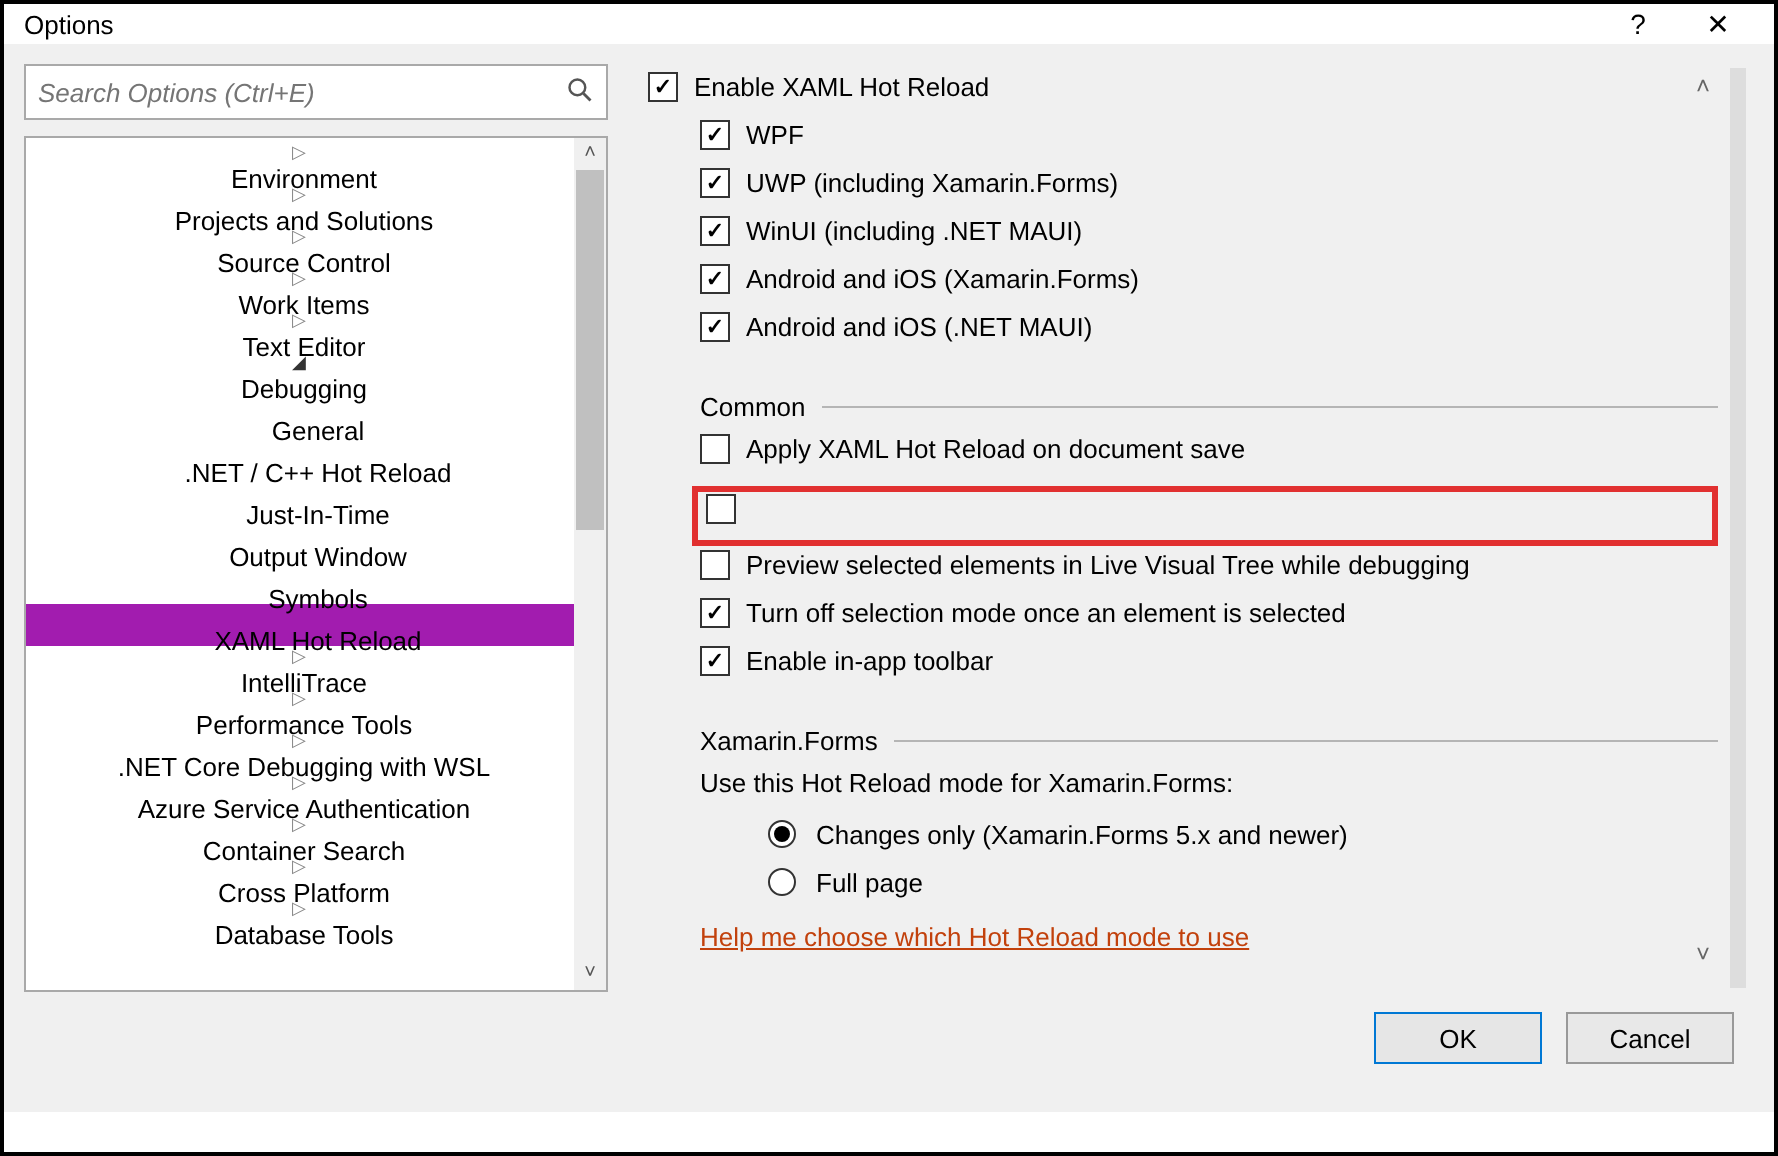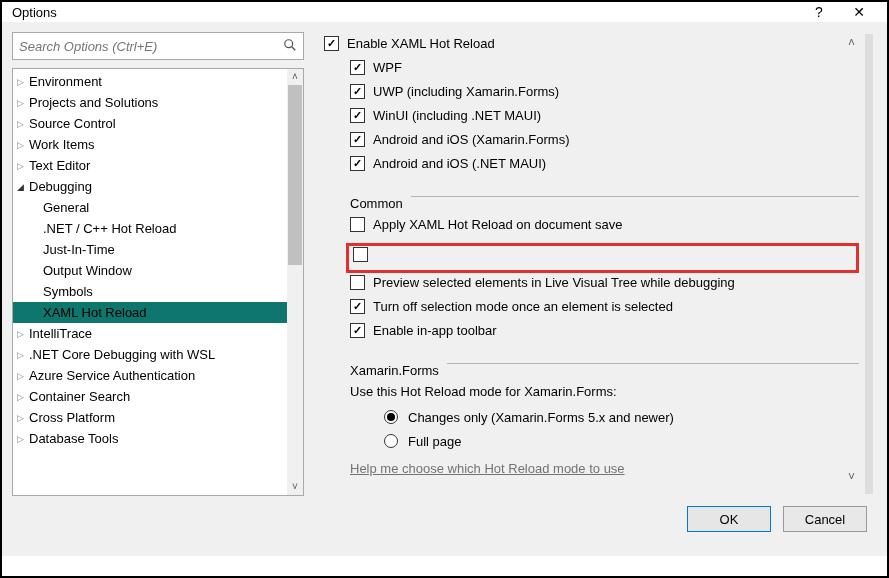--- a/index.html
+++ b/index.html
@@ -10,44 +10,44 @@
 .content { display: flex; background: #f0f0f0; height: 484px; padding: 10px 10px 10px 10px; gap: 12px; }
 .left { width: 292px; display: flex; flex-direction: column; }
 .search { display: flex; align-items: center; background: #fff; border: 1px solid #a9a9a9; height: 28px; padding: 0 6px; margin-bottom: 8px; }
 .search input { flex: 1; border: none; outline: none; font-size: 13px; background: transparent; font-style: italic; }
 .search .sicon { margin-left: 6px; }
 .tree-wrap { flex: 1; border: 1px solid #a9a9a9; background: #fff; position: relative; overflow: hidden; }
 .tree { position: absolute; inset: 0 16px 0 0; overflow-y: hidden; padding: 2px 0; }
 .tree-scroll { position: absolute; right: 0; top: 0; bottom: 0; width: 16px; background: #f0f0f0; display:flex; flex-direction:column; }
 .tree-scroll .arrow { height: 16px; text-align:center; font-size:10px; line-height:16px; color:#555; }
 .tree-scroll .thumb { width: 14px; margin: 0 1px; background: #c0c0c0; height: 180px; }
-.tree-item { display: flex; align-items: center; height: 21px; padding-left: 4px; cursor: default; white-space: nowrap; }
+.tree-item { display: flex; align-items: center; height: 21px; padding-left: 4px; cursor: default; white-space: nowrap; flex-direction: column; }
 .tree-item .twist { width: 12px; display: inline-block; font-size: 10px; color: #555; }
 .tree-item.level1 { padding-left: 18px; }
 .tree-item.level1 .twist { visibility: hidden; }
-.tree-item.selected { background: #0f766e; }
+.tree-item.selected { background: #a21caf; }
 .tree-item.expanded .twist::before { content: "◢"; color:#333; font-size:9px; }
 .tree-item .twist::before { content: "▷"; color:#888; font-size:9px; }
 .right { flex: 1; position: relative; padding: 4px 18px 4px 8px; overflow: hidden; }
 .right-scroll { position:absolute; right:0; top:2px; bottom:2px; width:16px; background:#f0f0f0; display:flex; flex-direction:column; align-items:center; }
 .right-scroll .thumb { flex:1; width:8px; background:#ddd; }
 .opt-row { display:flex; align-items:flex-start; height:24px; gap:8px; }
 .opt-row.sub { padding-left: 26px; }
 .cb { width:15px; height:15px; border:1px solid #333; display:inline-flex; align-items:center; justify-content:center; font-size:11px; background:#fff; }
 .cb.checked::after { content:"✓"; font-weight:bold; }
 .section { margin-top: 16px; }
-.section-title { display:flex; gap:8px; padding-left:26px; margin-bottom:6px; }
+.section-title { display:flex; align-items:center; gap:8px; padding-left:26px; margin-bottom:6px; }
 .section-title .line { flex:1; height:1px; background:#b5b5b5; }
 .highlight { border:3px solid #e13030; padding:1px 4px; margin-left:22px; margin-top:2px; margin-bottom:2px; }
 .highlight .opt-row { padding-left:0; height:22px; }
 .radio-row { display:flex; align-items:center; height:24px; gap:10px; padding-left:60px; }
 .radio { width:14px; height:14px; border:1px solid #333; border-radius:50%; display:inline-flex; align-items:center; justify-content:center; background:#fff; }
 .radio.checked::after { content:""; width:8px; height:8px; background:#000; border-radius:50%; }
 .desc { padding-left:26px; margin:6px 0; }
-.link { color:#737373; text-decoration:underline; padding-left:26px; display:inline-block; margin-top:8px; }
+.link { color:#c2410c; text-decoration:underline; padding-left:26px; display:inline-block; margin-top:8px; }
 .chev { position:absolute; right:22px; font-size:12px; color:#666; }
 .chev.top { top:4px; }
 .chev.bot { bottom:12px; }
 .footer { height:50px; display:flex; justify-content:flex-end; align-items:flex-start; gap:12px; padding-right:20px; background:#f0f0f0; }
 .btn { min-width:84px; height:26px; border:1px solid #999; background:#e8e8e8; cursor:default; display:flex; align-items:center; justify-content:center; }
 .btn.primary { border:1px solid #0078d4; background:#e6e6e6; }
 svg.mag { width:14px; height:14px; }
 </style>
 </head>
 <body>
@@ -119,20 +119,24 @@
           <div class="tree-item level1 selected">
             <span class="twist"></span>
             <span>XAML Hot Reload</span>
           </div>
           <div class="tree-item">
             <span class="twist"></span>
             <span>IntelliTrace</span>
           </div>
           <div class="tree-item">
             <span class="twist"></span>
+            <span>Performance Tools</span>
+          </div>
+          <div class="tree-item">
+            <span class="twist"></span>
             <span>.NET Core Debugging with WSL</span>
           </div>
           <div class="tree-item">
             <span class="twist"></span>
             <span>Azure Service Authentication</span>
           </div>
           <div class="tree-item">
             <span class="twist"></span>
             <span>Container Search</span>
           </div>

